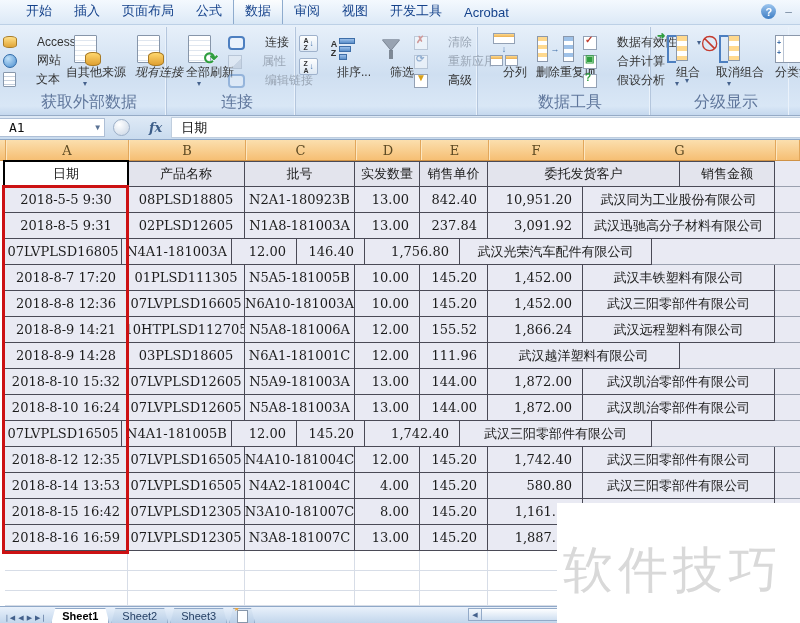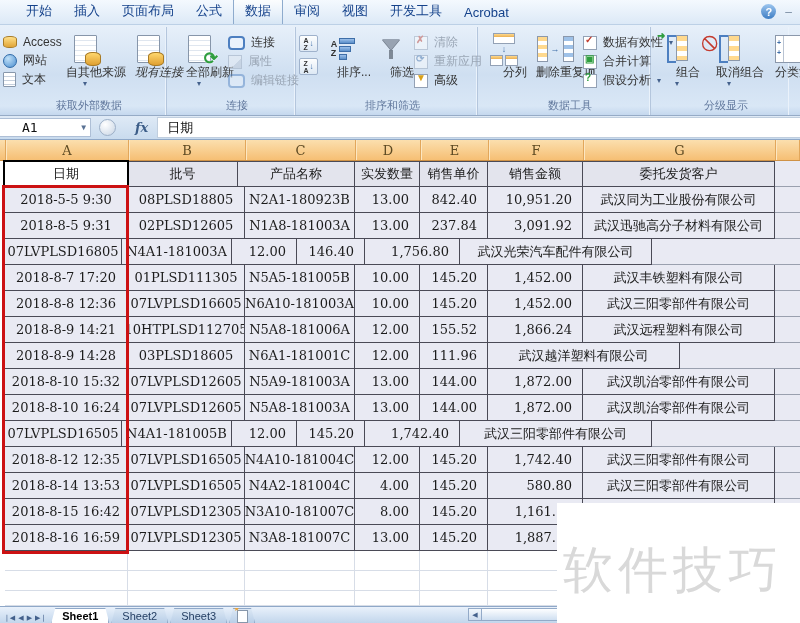--- a/index.html
+++ b/index.html
@@ -15,28 +15,28 @@
   .winbtns{position:absolute;right:8px;top:4px;display:flex;align-items:center;gap:9px;}
   .helpbtn{width:15px;height:15px;border-radius:50%;background:linear-gradient(#9cc5ef,#3f7ec4);
            color:#fff;font-size:11px;font-weight:bold;display:flex;align-items:center;justify-content:center;}
   .minbtn{color:#7b8da3;font-size:12px;line-height:10px;}
 
   
   .ribbon{height:91px;background:linear-gradient(#e7f0fa,#cfdff1 55%,#d9e7f6 90%,#c5d8ee);
           display:flex;box-sizing:border-box;border-bottom:1px solid #96abc6;padding-top:2px;}
   .rgroup{position:relative;height:100%;box-sizing:border-box;border-right:1px solid #b4c6dd;
           box-shadow:inset -1px 0 0 #eaf2fb;}
-  .rgl{position:absolute;left:12px;right:0;bottom:2px;text-align:center;font-size:11px;color:#60779c;white-space:nowrap;}
+  .rgl{position:absolute;left:12px;right:0;bottom:2px;text-align:center;font-size:16px;color:#60779c;white-space:nowrap;}
   .rbody{display:flex;align-items:flex-start;padding:4px 3px 0 3px;height:68px;box-sizing:border-box;}
   .bigbtn{display:flex;flex-direction:column;align-items:center;font-size:12px;color:#333;
           padding:1px 3px;border-radius:3px;white-space:nowrap;}
   .bigbtn .lbl{line-height:13px;text-align:center;margin-left:22px;}
   .drop{font-size:8px;color:#44618c;line-height:8px;margin-top:1px;}
   .smcol{display:flex;flex-direction:column;justify-content:flex-start;gap:2px;}
-  .smitem{display:flex;align-items:center;gap:6px;font-size:12px;color:#333;height:17px;white-space:nowrap;text-align:right;}
+  .smitem{display:flex;align-items:center;gap:20px;font-size:12px;color:#333;height:17px;white-space:nowrap;text-align:right;}
   .smitem.dis{color:#9aa6b5;}
   .smitem.dis .ic{opacity:.45;}
 
   
   .ic{position:relative;display:inline-block;flex:none;}
   .icdoc{width:11px;height:13px;background:repeating-linear-gradient(180deg,#fff 0 3px,#c6d0dd 3px 4px);
          border:1px solid #8797ab;border-radius:1px;}
   .iccyl{width:12px;height:10px;background:linear-gradient(#ffe08a,#e0a436);border:1px solid #a87c28;border-radius:6px/3px;}
   .icglobe{width:12px;height:12px;border-radius:50%;background:radial-gradient(circle at 35% 30%,#bfe0f8,#4d8fd0);
            border:1px solid #2f6aa8;}
@@ -71,22 +71,22 @@
   .grpbracket{width:7px;height:24px;border:2px solid #4d7fc0;border-right:none;}
   .grparrow{position:absolute;left:-2px;top:-2px;color:#2f9e3f;font-size:10px;font-weight:bold;}
   .grpslash{position:absolute;left:2px;top:2px;color:#c43a2e;font-size:15px;font-weight:bold;}
   .subtot{width:24px;height:26px;background:#fff;border:1px solid #8b98ab;position:relative;font:bold 7px/9px "Liberation Sans",sans-serif;color:#555;}
   .subtot::before{content:"";position:absolute;left:7px;top:0;bottom:0;width:1px;background:#b9c3d1;}
   .subtot span{position:absolute;left:1px;color:#3e6ea8;}
 
   
   .fbar{height:24px;background:linear-gradient(#dfeaf6,#c9dbee);display:flex;align-items:center;
         border-bottom:1px solid #8fa8c8;box-sizing:border-box;padding-left:0;}
-  .namebox{width:91px;height:19px;background:#fff;border:1px solid #aebfd6;border-left:none;display:flex;
-           align-items:center;justify-content:space-between;padding-left:22px;box-sizing:border-box;
+  .namebox{width:105px;height:19px;background:#fff;border:1px solid #aebfd6;border-left:none;display:flex;
+           align-items:center;justify-content:space-between;padding-left:9px;box-sizing:border-box;
            font-family:"DejaVu Sans Mono",monospace;font-size:13px;color:#111;}
   .nbarrow{font-size:8px;color:#5a7294;padding:0 4px;}
   .circlebtn{width:15px;height:15px;border-radius:50%;margin:0 5px 0 8px;border:1px solid #9db0c8;
              background:radial-gradient(circle at 35% 30%,#ffffff,#c7d4e4);}
   .fxsym{font-family:"DejaVu Serif",serif;font-style:italic;font-weight:bold;font-size:13px;color:#3c5d88;margin:0 9px 0 14px;}
   .fvalue{flex:1;height:19px;background:#fff;border:1px solid #c0cede;border-right:none;display:flex;
           align-items:center;padding-left:9px;font-family:"DejaVu Serif",serif;font-size:13px;color:#111;}
 
   
   .gridwrap{position:relative;width:800px;}
@@ -285,21 +285,20 @@
             <span>重新应用</span>
             </div>
           <div class="smitem">
             <span class="ic icbox">
                 <span class="mk" style="color:#d9a11a;">▼</span>
               </span>
             <span>高级</span>
             </div>
         </div>
       </div>
-      <div class="rgl">排序和筛选</div>
     </div>
 
     <div class="rgroup" style="width:173px;">
       <div class="rbody">
         <div class="bigbtn" style="width:40px;">
           <div class="bigicon">
             <div style="display:flex;flex-direction:column;align-items:center;gap:1px;">
               <div class="minitbl" style="width:20px;height:9px;"></div>
               <span class="splitarrow">↓</span>
               <div style="display:flex;gap:2px;">
@@ -401,26 +400,26 @@
       <div class="chsliver"></div>
       <div class="rep cols">
         
       <div class="chcell">A</div><div class="chcell">B</div><div class="chcell">C</div><div class="chcell">D</div><div class="chcell">E</div><div class="chcell">F</div><div class="chcell">G</div></div>
       <div class="chcell chfill"></div>
     </div>
 
     <div class="rowflex hrow">
       <div class="sliver"></div>
       <div class="cell cA">日期</div>
+      <div class="cell cB">产品名称</div>
       <div class="cell cC">批号</div>
-      <div class="cell cB">产品名称</div>
       <div class="cell cD">实发数量</div>
       <div class="cell cE">销售单价</div>
+      <div class="cell cG">委托发货客户</div>
       <div class="cell cF">销售金额</div>
-      <div class="cell cG">委托发货客户</div>
       <div class="cH"></div>
     </div>
 
     <div class="rep">
       
     <div class="rowflex drow">
         <div class="sliver"></div>
         <div class="cell cA">2018-5-5 9:30</div>
         <div class="cell cB">08PLSD18805</div>
         <div class="cell cC">N2A1-180923B</div>

